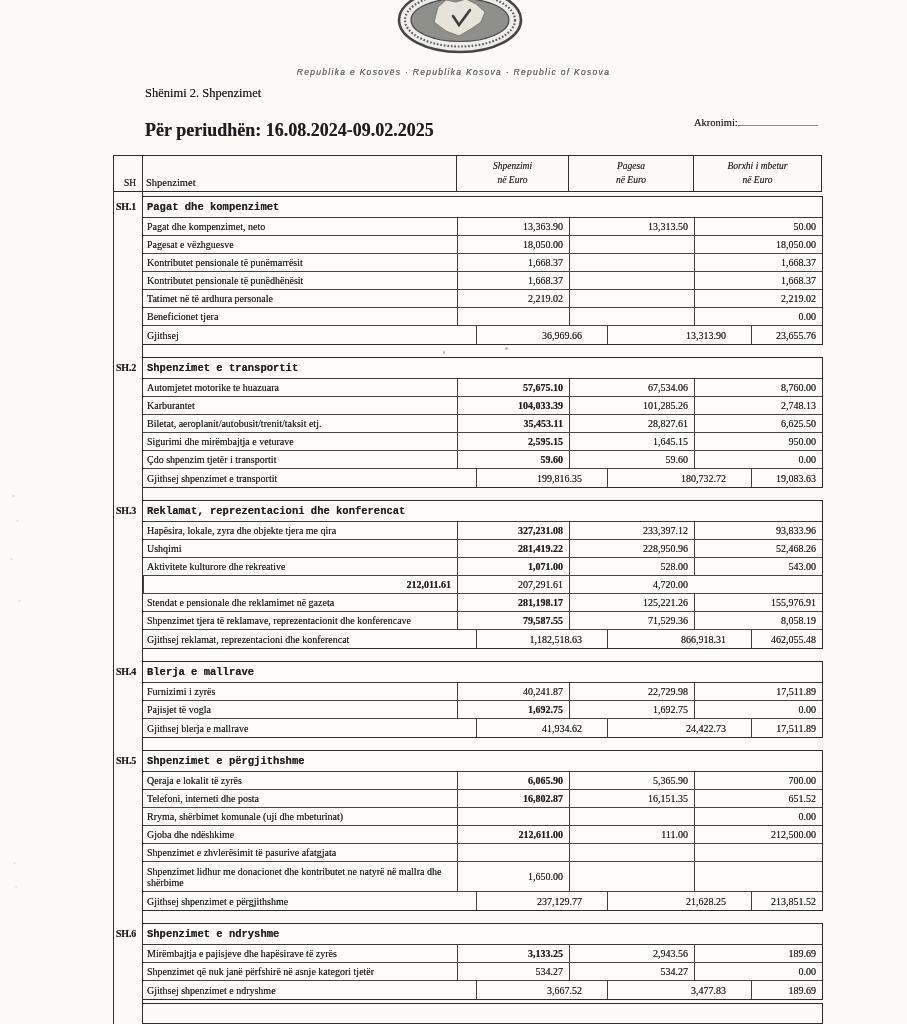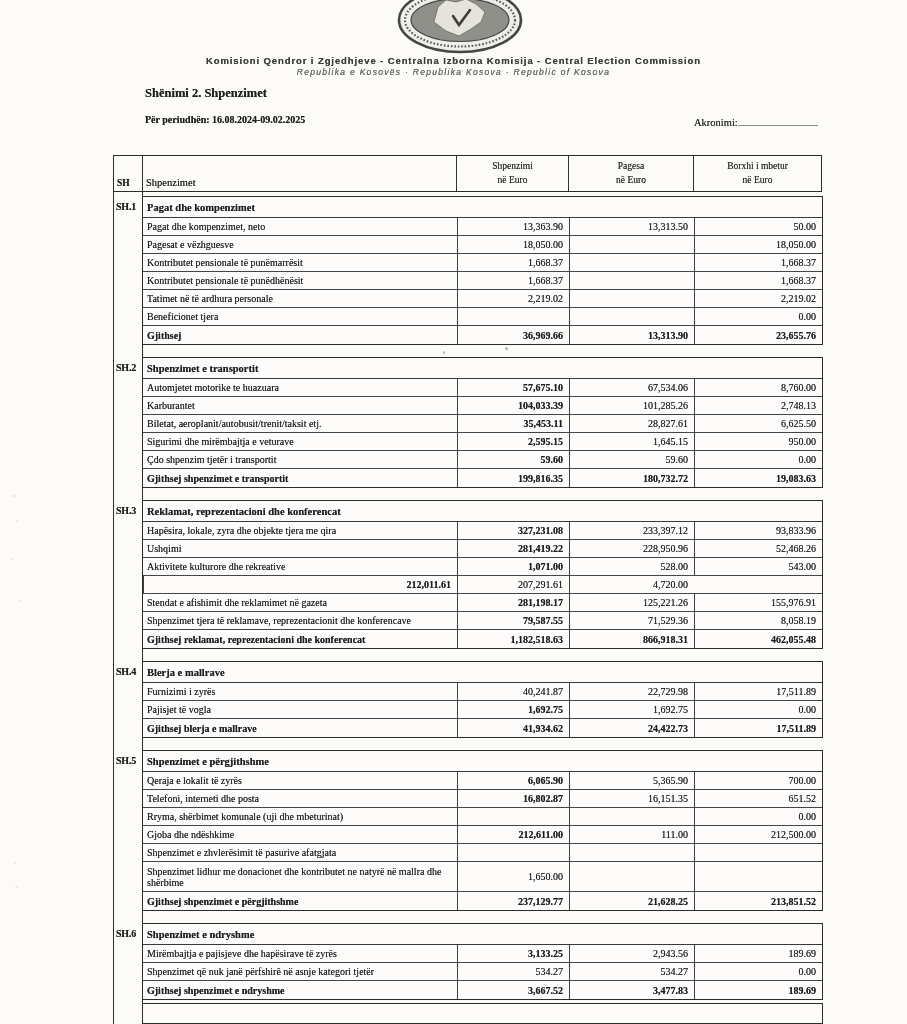--- a/index.html
+++ b/index.html
@@ -18,63 +18,63 @@
     position:absolute; top:55px; left:60px; right:60px; text-align:center;
     font-family:"Liberation Sans", sans-serif; font-weight:bold;
     font-size:9.5px; letter-spacing:0.9px; color:#3c3c3c;
     text-shadow:0 0 0.6px rgba(60,60,60,.8);
   }
   .org2{
     position:absolute; top:67px; left:60px; right:60px; text-align:center;
     font-family:"Liberation Sans", sans-serif; font-style:italic;
     font-size:8.5px; letter-spacing:1.3px; color:#6e6e6e;
   }
-  .note-title{ position:absolute; left:145px; top:86px; font-weight:bold; font-size:12.5px; }
+  .note-title{ position:absolute; left:145px; top:86px; font-weight:normal; font-size:12.5px; }
   .acronym{ position:absolute; left:694px; top:85px; font-size:10.5px; color:#2a2a2a;margin-top:30px; }
   .acronym .blank-line{ display:inline-block; width:80px; height:11px; border-bottom:1px solid #8a8a8a; }
-  .period{ position:absolute; left:145px; top:114px; font-weight:bold; font-size:10px; }
+  .period{ position:absolute; left:145px; top:120px; font-weight:bold; font-size:18px; }
 
   
   .table-area{
     position:absolute; left:113px; top:155px; width:709px; height:880px;
     border-left:1.6px solid #2e2e2e;
   }
   .sh-col-line{ position:absolute; left:28px; top:0; bottom:0; width:0; border-left:1.4px solid #2e2e2e; }
 
   .thead{
     display:grid; grid-template-columns:28px 314px 112px 125px 1fr;
     height:37px; border:1.7px solid #2b2b2b; border-left:none;
   }
   .th{ font-size:9.5px; }
-  .th-sh{ display:flex; align-items:flex-end; padding:2px 2px 3px 3px; font-weight:bold; }
+  .th-sh{ display:flex; align-items:flex-end; padding:2px 2px 3px 3px; font-weight:normal;margin-left:7px; }
   .th-label{ display:flex; align-items:flex-end; padding:2px 2px 3px 4px; font-weight:normal; font-size:10.5px; }
   .th-num{
     border-left:1.3px solid #333; text-align:center; padding-top:4px;
-    white-space:pre-line; line-height:1.45; color:#2c2c2c;
+    white-space:pre-line; line-height:1.45; color:#2c2c2c;font-style:italic;
   }
 
   .sections{ margin-left:28px; width:681px; }
   .section{ position:relative; border:1.5px solid #2c2c2c; background:rgba(255,255,255,.35); }
   .section + .section{ margin-top:12px; }
   .section:first-child{ margin-top:4px; }
   .sec-code{
     position:absolute; left:-28px; top:4px; width:26px;
     font-weight:bold; font-size:10px; padding-left:1px; letter-spacing:-0.2px;
   }
   .sec-title{
     height:21px; display:flex; align-items:center; padding:0 4px;
-    font-weight:bold; font-size:10.5px; border-bottom:1.2px solid #3a3a3a;
+    font-weight:bold; font-size:10.5px; border-bottom:1.2px solid #3a3a3a;font-family:Liberation Mono, monospace;
   }
   .row{ display:grid; grid-template-columns:314px 112px 125px 1fr; height:18px; border-bottom:1.1px solid #454545; }
   .row.tall{ height:30px; }
   .row:last-child{ border-bottom:none; }
   .c{ font-size:10px; display:flex; align-items:center; overflow:hidden; }
   .c-label{ padding:0 4px; line-height:1.1; }
   .c-num{ justify-content:flex-end; padding:0 6px 0 2px; border-left:1.2px solid #3f3f3f; font-variant-numeric:tabular-nums; }
-  .row.total{ font-weight:bold; }
+  .row.total{ font-weight:normal;gap:19px; }
   .row .b{ font-weight:bold; }
 
   .grand-block{ margin-left:28px; width:681px; margin-top:3px; border:1.5px solid #2c2c2c; }
   .grand-spacer{ height:20px; border-bottom:1.4px solid #2e2e2e; }
 
   
   .noise{ position:absolute; background:rgba(50,50,50,.35); border-radius:50%; }
   .n1{ left:505px; top:347px; width:3px; height:3px; }
   .n2{ left:443px; top:351px; width:2px; height:3px; }
   .m1{ left:12px; top:495px; width:3px; height:2px; opacity:.35;}
@@ -92,21 +92,20 @@
   <div class="seal">
     <svg width="128" height="70" viewBox="0 0 128 70">
       <ellipse cx="64" cy="33" rx="61" ry="32" fill="#efeee9" stroke="#454545" stroke-width="2.6"></ellipse>
       <ellipse cx="64" cy="33" rx="55" ry="26.5" fill="none" stroke="#5a5a5a" stroke-width="2.2" stroke-dasharray="1.6 1.9"></ellipse>
       <ellipse cx="64" cy="33" rx="49" ry="21.5" fill="#90908b" stroke="#4a4a4a" stroke-width="1.2"></ellipse>
       <path d="M42 20 L50 13 L60 15 L70 12 L80 17 L89 25 L85 35 L75 42 L63 49 L50 44 L38 35 Z" fill="#e6e4da" stroke="#6a6a66" stroke-width="0.8"></path>
       <path d="M57 29 l6 9 l11 -15" fill="none" stroke="#3c3c3c" stroke-width="2.6" stroke-linecap="round"></path>
     </svg>
   </div>
 
-  <div class="org1">Komisioni Qendror i Zgjedhjeve  -  Centralna Izborna Komisija  -  Central Election Commission</div>
   <div class="org2">Republika e Kosovës  ·  Republika Kosova  ·  Republic of Kosova</div>
 
   <div class="note-title">Shënimi 2. Shpenzimet</div>
   <div class="acronym">
     <span>Akronimi:</span><span class="blank-line"></span>
   </div>
 
   <div class="period">Për periudhën: 16.08.2024-09.02.2025</div>
 
   <div class="table-area">
@@ -230,21 +229,21 @@
             <div class="c c-num b">1,071.00</div>
             <div class="c c-num">528.00</div>
             <div class="c c-num">543.00</div>
           </div>
           <div class="row">
             <div class="c c-num b">212,011.61</div>
             <div class="c c-num">207,291.61</div>
             <div class="c c-num">4,720.00</div>
           </div>
           <div class="row">
-            <div class="c c-label">Stendat e afishimit dhe reklamimet në gazeta</div>
+            <div class="c c-label">Stendat e pensionale dhe reklamimet në gazeta</div>
             <div class="c c-num b">281,198.17</div>
             <div class="c c-num">125,221.26</div>
             <div class="c c-num">155,976.91</div>
           </div>
           <div class="row">
             <div class="c c-label">Shpenzimet tjera të reklamave, reprezentacionit dhe konferencave</div>
             <div class="c c-num b">79,587.55</div>
             <div class="c c-num">71,529.36</div>
             <div class="c c-num">8,058.19</div>
           </div>

